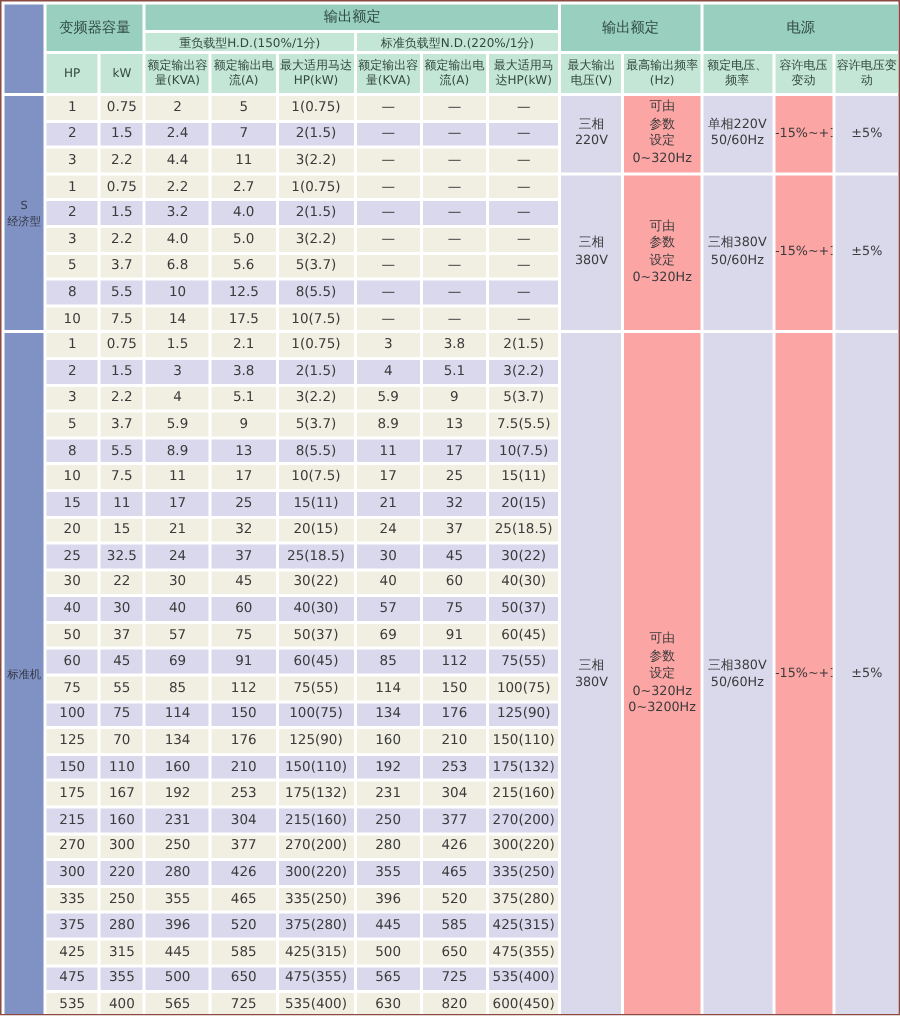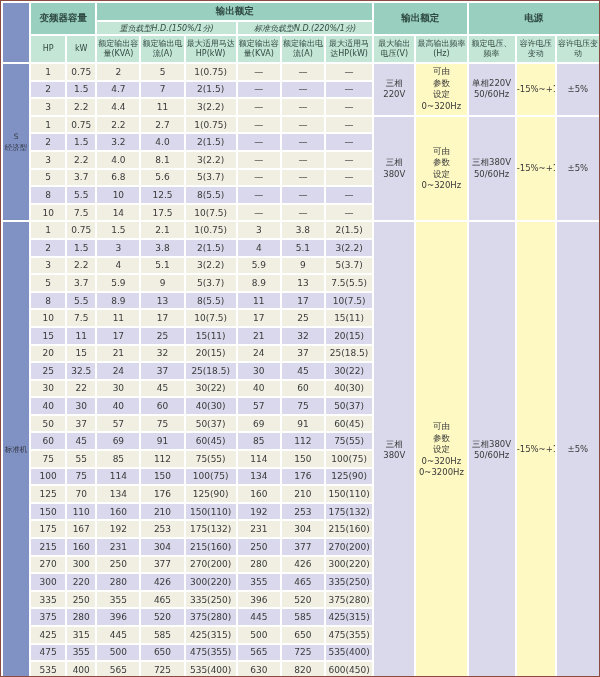--- a/index.html
+++ b/index.html
@@ -9,36 +9,36 @@
     font-family:"DejaVu Sans", sans-serif; overflow:hidden;
   }
   table#spec {
     border-collapse:separate; border-spacing:2px;
     table-layout:fixed; width:600px;
   }
   td {
     padding:0; text-align:center; vertical-align:middle;
     color:#3a3a3a; overflow:hidden;
   }
-  tr.r1 { height:17px;font-weight:bold; }
-  tr.r2 { height:12px;font-style:italic; }
+  tr.r1 { height:17px; }
+  tr.r2 { height:12px; }
   tr.r3 { height:26px;margin-left:16px; }
   tbody tr { height:15.6px; }
   .h1 { background:#99cfbe; font-size:9.5px; color:#2f4a42; }
   .h2 { background:#c3e6d7; font-size:8px; color:#33483f; }
   .h3 { background:#c3e6d7; font-size:8px; line-height:1.2; color:#33483f; padding:0 1px; }
   .grp {
     background:#8091c4; color:#333844; font-size:7.5px;
     line-height:1.5; white-space:pre-line;
   }
   .corner { background:#8091c4; }
   .b { background:#f1efe2; font-size:9px; }
   .l { background:#d9d8ec; font-size:9px; }
   .sv { background:#dad9ec; font-size:8.5px; white-space:pre-line; line-height:1.35; }
-  .sb { background:#fef9c3; font-size:8.5px; white-space:pre-line; line-height:1.35; }
+  .sb { background:#fca5a5; font-size:8.5px; white-space:pre-line; line-height:1.35; }
 </style>
 </head>
 <body>
 
 <div id="frame">
   <table id="spec">
     <colgroup>
       <col style="width:26px">
         <col style="width:34px">
         <col style="width:28px">
@@ -101,21 +101,21 @@
 设定
 0~320Hz</td>
           <td rowspan="3" class="sv">单相220V
 50/60Hz</td>
           <td rowspan="3" class="sb">-15%~+10%</td>
           <td rowspan="3" class="sv">±5%</td>
         </tr>
         <tr>
           <td class="l">2</td>
           <td class="l">1.5</td>
-          <td class="l">4.7</td>
+          <td class="l">2.4</td>
           <td class="l">7</td>
           <td class="l">2(1.5)</td>
           <td class="l">—</td>
           <td class="l">—</td>
           <td class="l">—</td>
         </tr>
         <tr>
           <td class="b">3</td>
           <td class="b">2.2</td>
           <td class="b">4.4</td>
@@ -152,21 +152,21 @@
           <td class="l">4.0</td>
           <td class="l">2(1.5)</td>
           <td class="l">—</td>
           <td class="l">—</td>
           <td class="l">—</td>
         </tr>
         <tr>
           <td class="b">3</td>
           <td class="b">2.2</td>
           <td class="b">4.0</td>
-          <td class="b">8.1</td>
+          <td class="b">5.0</td>
           <td class="b">3(2.2)</td>
           <td class="b">—</td>
           <td class="b">—</td>
           <td class="b">—</td>
         </tr>
         <tr>
           <td class="b">5</td>
           <td class="b">3.7</td>
           <td class="b">6.8</td>
           <td class="b">5.6</td>

